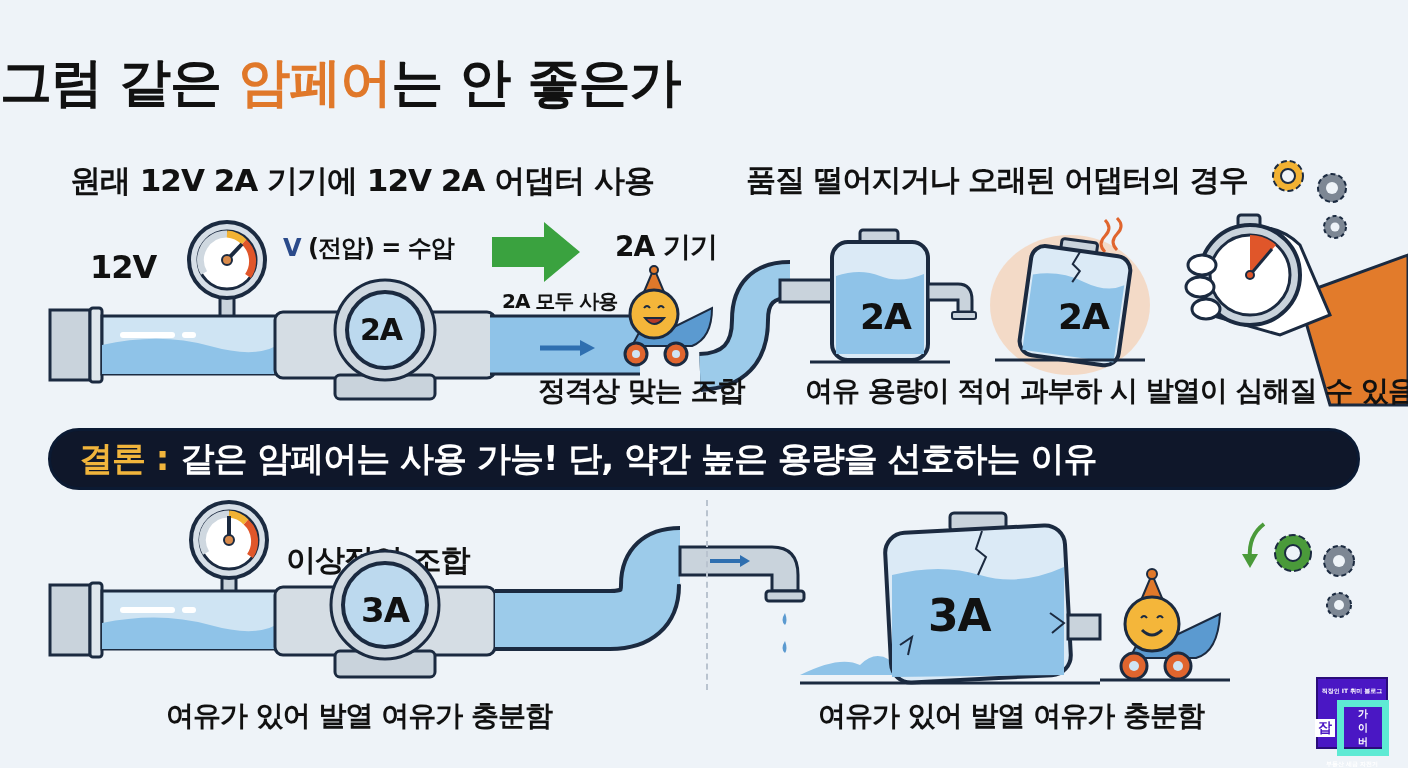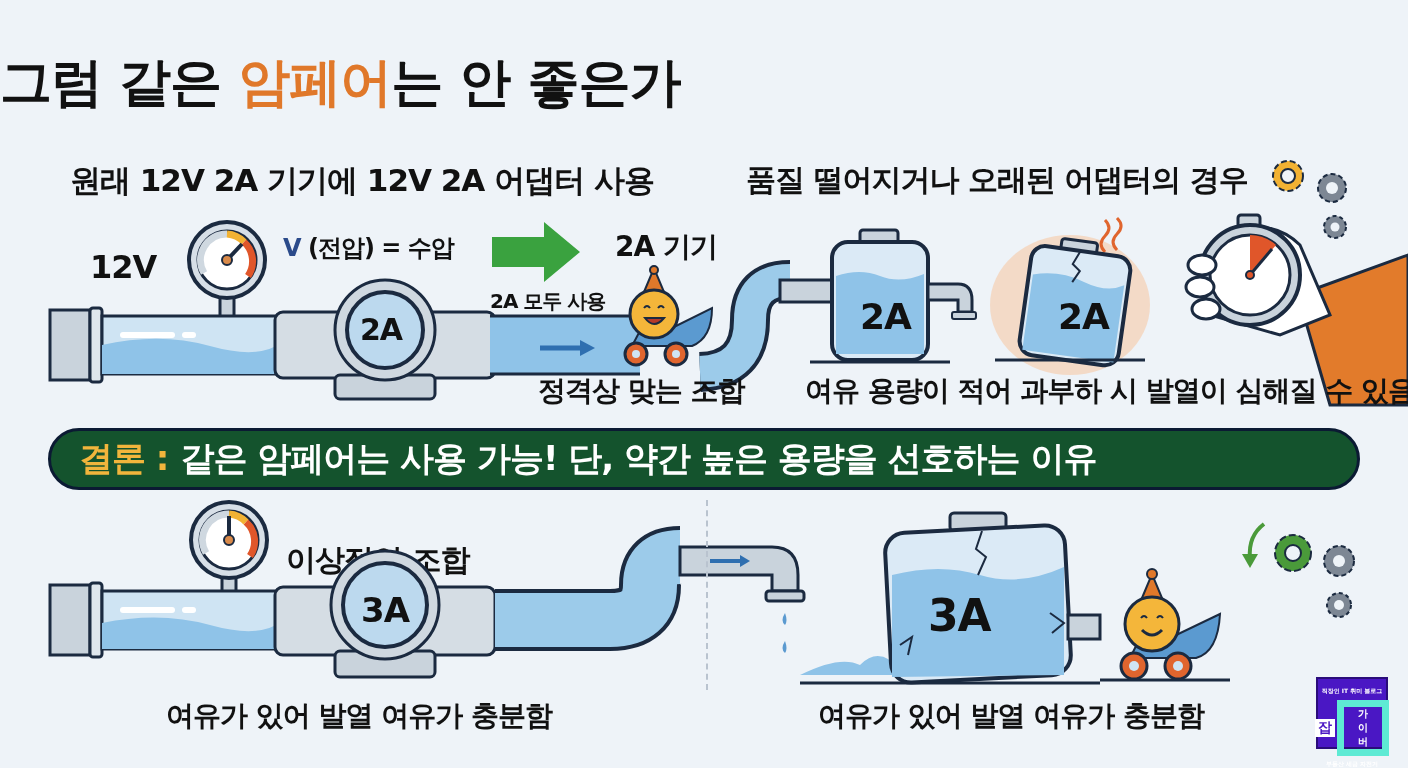--- a/index.html
+++ b/index.html
@@ -14,21 +14,21 @@
   .title {
     left: 0; top: 48px; width: 1408px; text-align: left;
     font-size: 52px; font-weight: bold; letter-spacing: -1px; color: #111;
   }
   .title .accent { color: #e0782a; }
   .heading { font-size: 30px; font-weight: bold; letter-spacing: -1px; white-space: nowrap; }
   .label { font-size: 28px; font-weight: bold; letter-spacing: -1px; white-space: nowrap; }
   .small-label { font-size: 20px; font-weight: bold; letter-spacing: -1px; white-space: nowrap; }
   .banner {
     left: 48px; top: 428px; width: 1312px; height: 62px;
-    background: #14532d; border-radius: 32px;
+    background: #0f172a; border-radius: 32px;
     border: 3px solid #0b1a33;
     display: flex; align-items: center; padding-left: 28px;
     color: #fff; font-size: 34px; font-weight: bold; letter-spacing: -1px; white-space: nowrap;
   }
   .banner .key { color: #f1b53c; margin-right: 12px; }
   .divider {
     left: 706px; top: 500px; width: 0; height: 190px;
     border-left: 2px dashed #b9c3cf;
   }
   .logo {
@@ -89,21 +89,21 @@
   <circle cx="335" cy="50" r="38" fill="#bcd9ee" stroke="#1b2a40" stroke-width="4"></circle>
   <rect x="440" y="36" width="150" height="58" fill="#8fc3e8"></rect>
   <line x1="440" y1="36" x2="590" y2="36" stroke="#1b2a40" stroke-width="3"></line>
   <line x1="440" y1="94" x2="590" y2="94" stroke="#1b2a40" stroke-width="3"></line>
   <line x1="490" y1="68" x2="530" y2="68" stroke="#2f6fb0" stroke-width="5"></line>
   <polygon points="530,60 545,68 530,76" fill="#2f6fb0"></polygon>
   <path d="M650 92 Q700 90 700 40 Q700 0 740 0" fill="none" stroke="#1b2a40" stroke-width="40"></path>
   <path d="M650 92 Q700 90 700 40 Q700 0 740 0" fill="none" stroke="#9ccbea" stroke-width="32"></path>
 </svg>
 <div class="abs label" style="left:360px;top:312px;font-size:30px;">2A</div>
-<div class="abs small-label" style="left:490px;top:288px;">2A 모두 사용</div>
+<div class="abs small-label" style="left:502px;top:288px;">2A 모두 사용</div>
 
 <svg style="left:612px;top:268px;" width="110" height="100" viewBox="0 0 110 100">
   <path d="M40 40 L60 60 L100 40 Q100 70 80 78 L20 78 Z" fill="#5b9ad0" stroke="#1b2a40" stroke-width="2"></path>
   <polygon points="32,24 42,0 52,24" fill="#e0782a" stroke="#1b2a40" stroke-width="2"></polygon>
   <circle cx="42" cy="2" r="4" fill="#e0782a" stroke="#1b2a40" stroke-width="2"></circle>
   <circle cx="42" cy="46" r="24" fill="#f4b63a" stroke="#1b2a40" stroke-width="3"></circle>
   <path d="M32 40 Q35 36 38 40" fill="none" stroke="#1b2a40" stroke-width="2"></path>
   <path d="M46 40 Q49 36 52 40" fill="none" stroke="#1b2a40" stroke-width="2"></path>
   <path d="M33 50 Q42 62 52 50 Z" fill="#b53a2a" stroke="#1b2a40" stroke-width="2"></path>
   <circle cx="24" cy="86" r="11" fill="#e0652e" stroke="#1b2a40" stroke-width="3"></circle>

